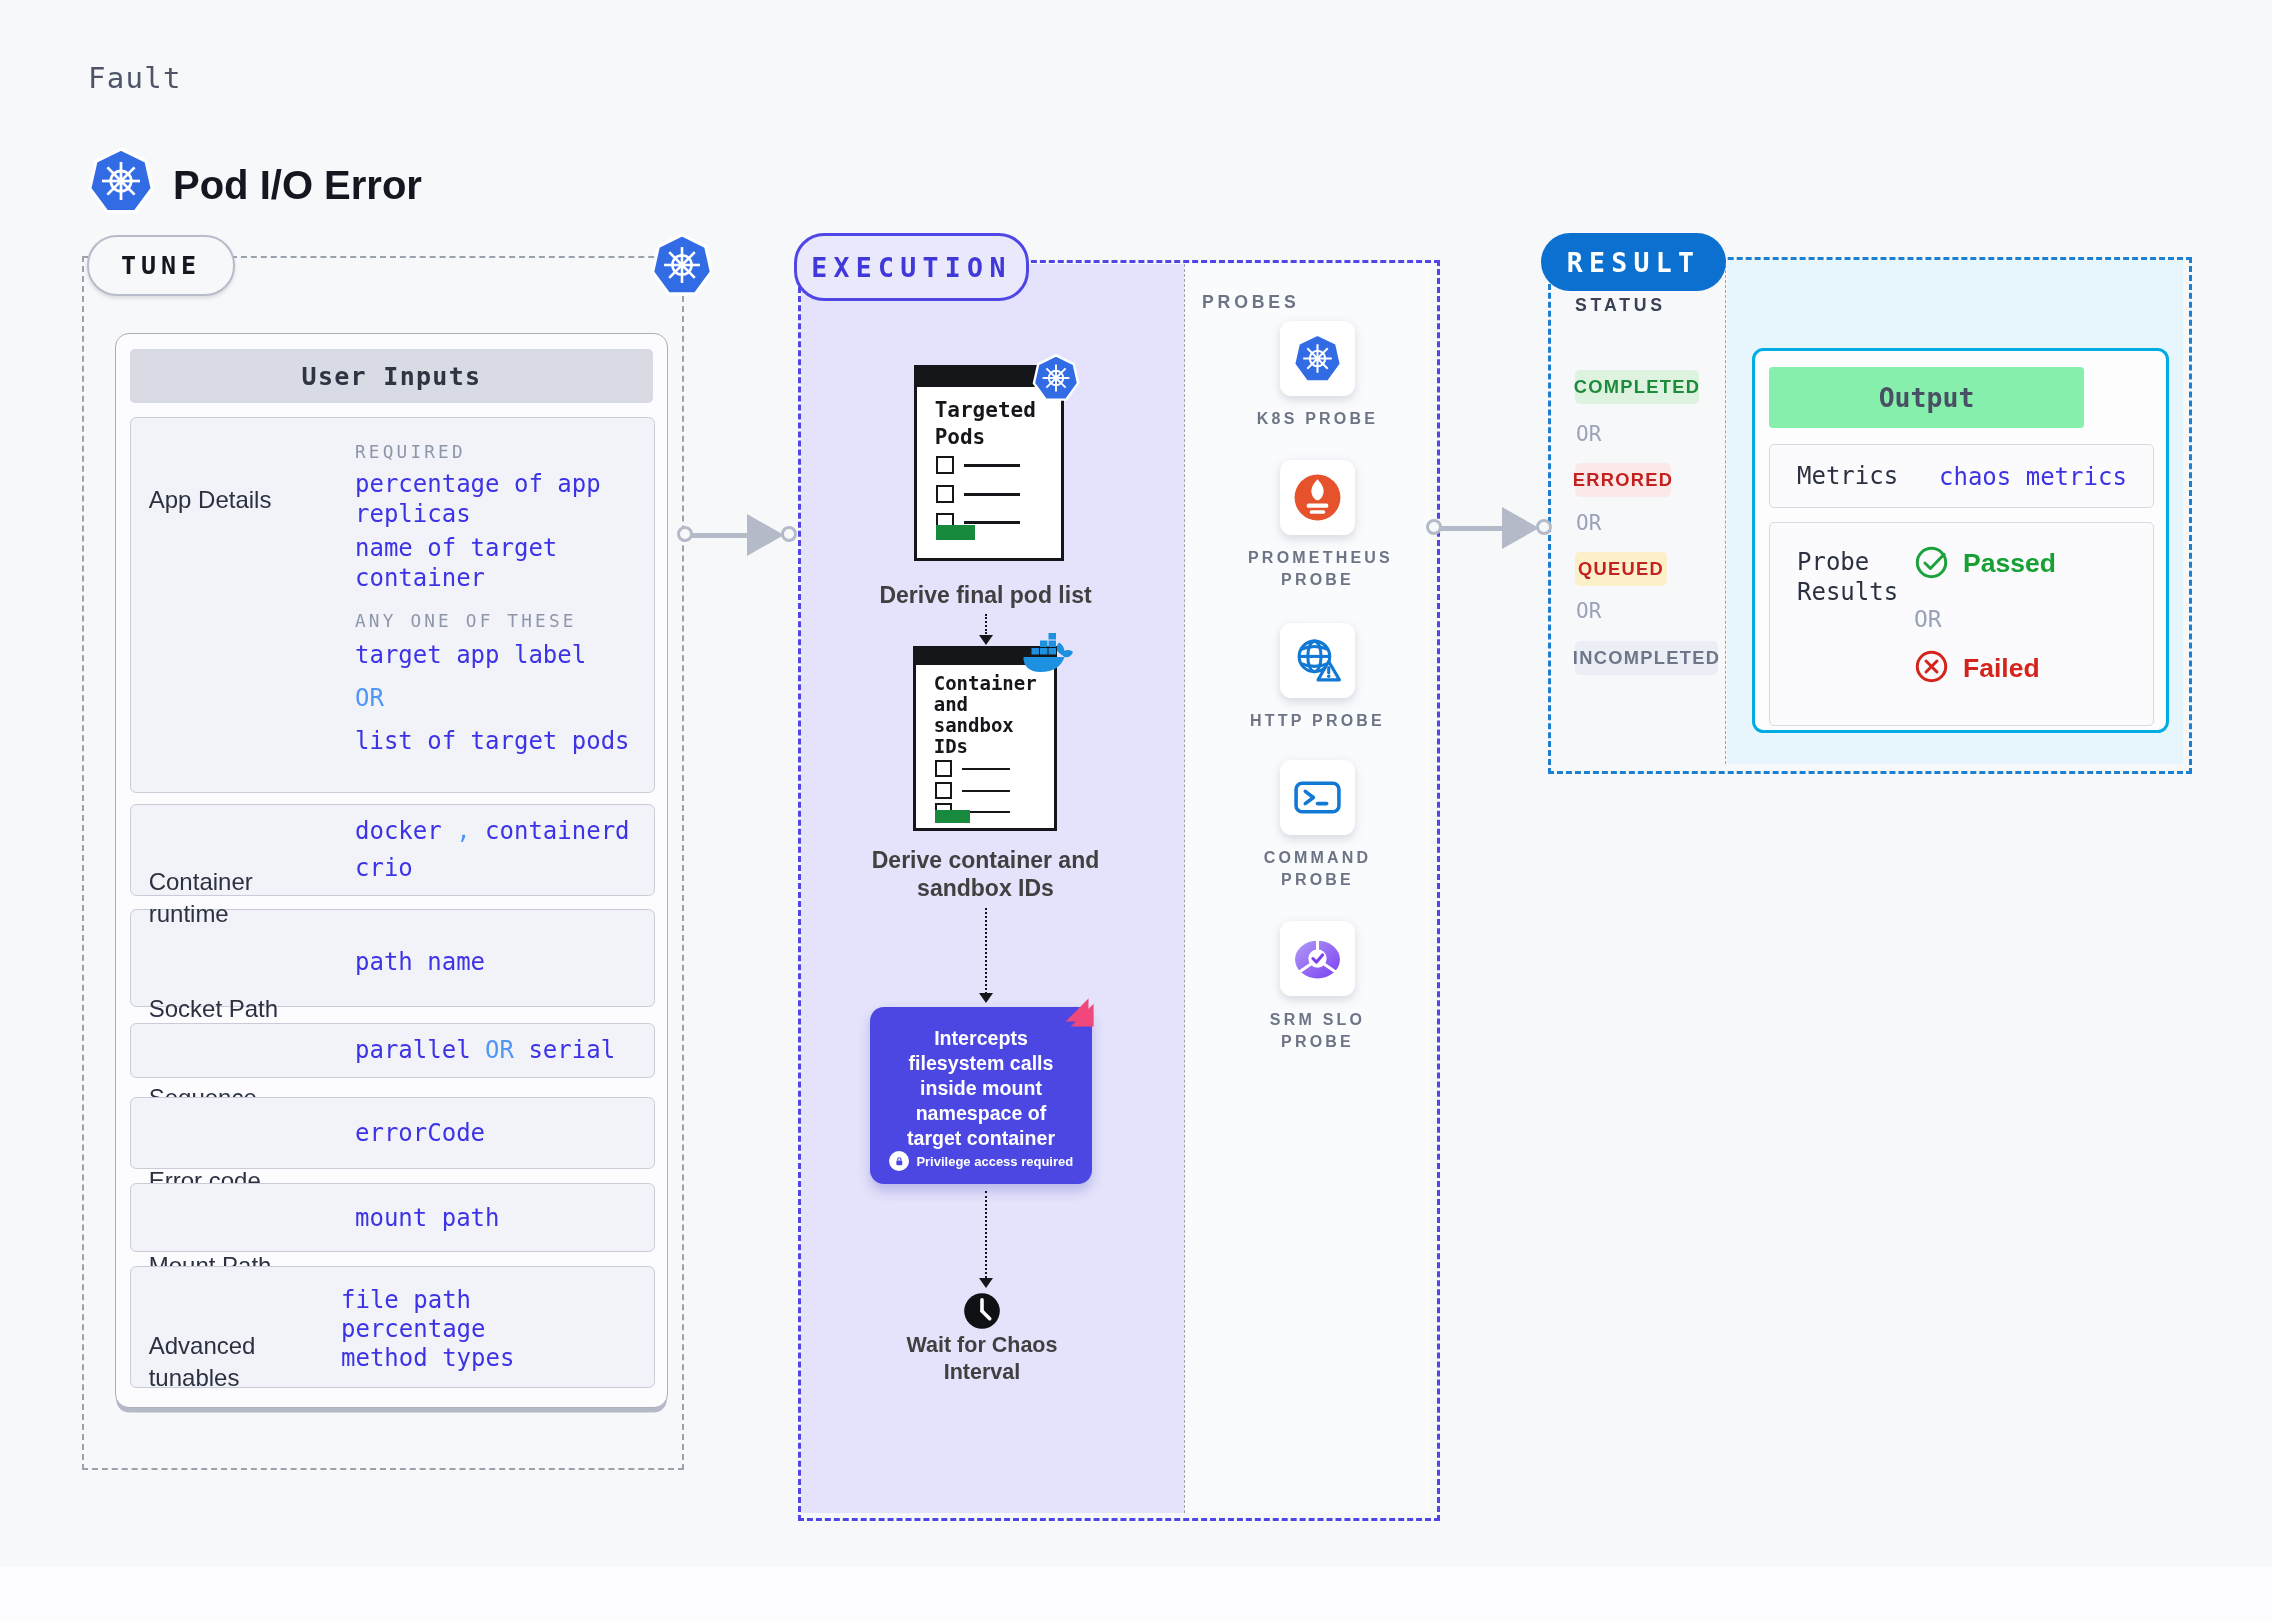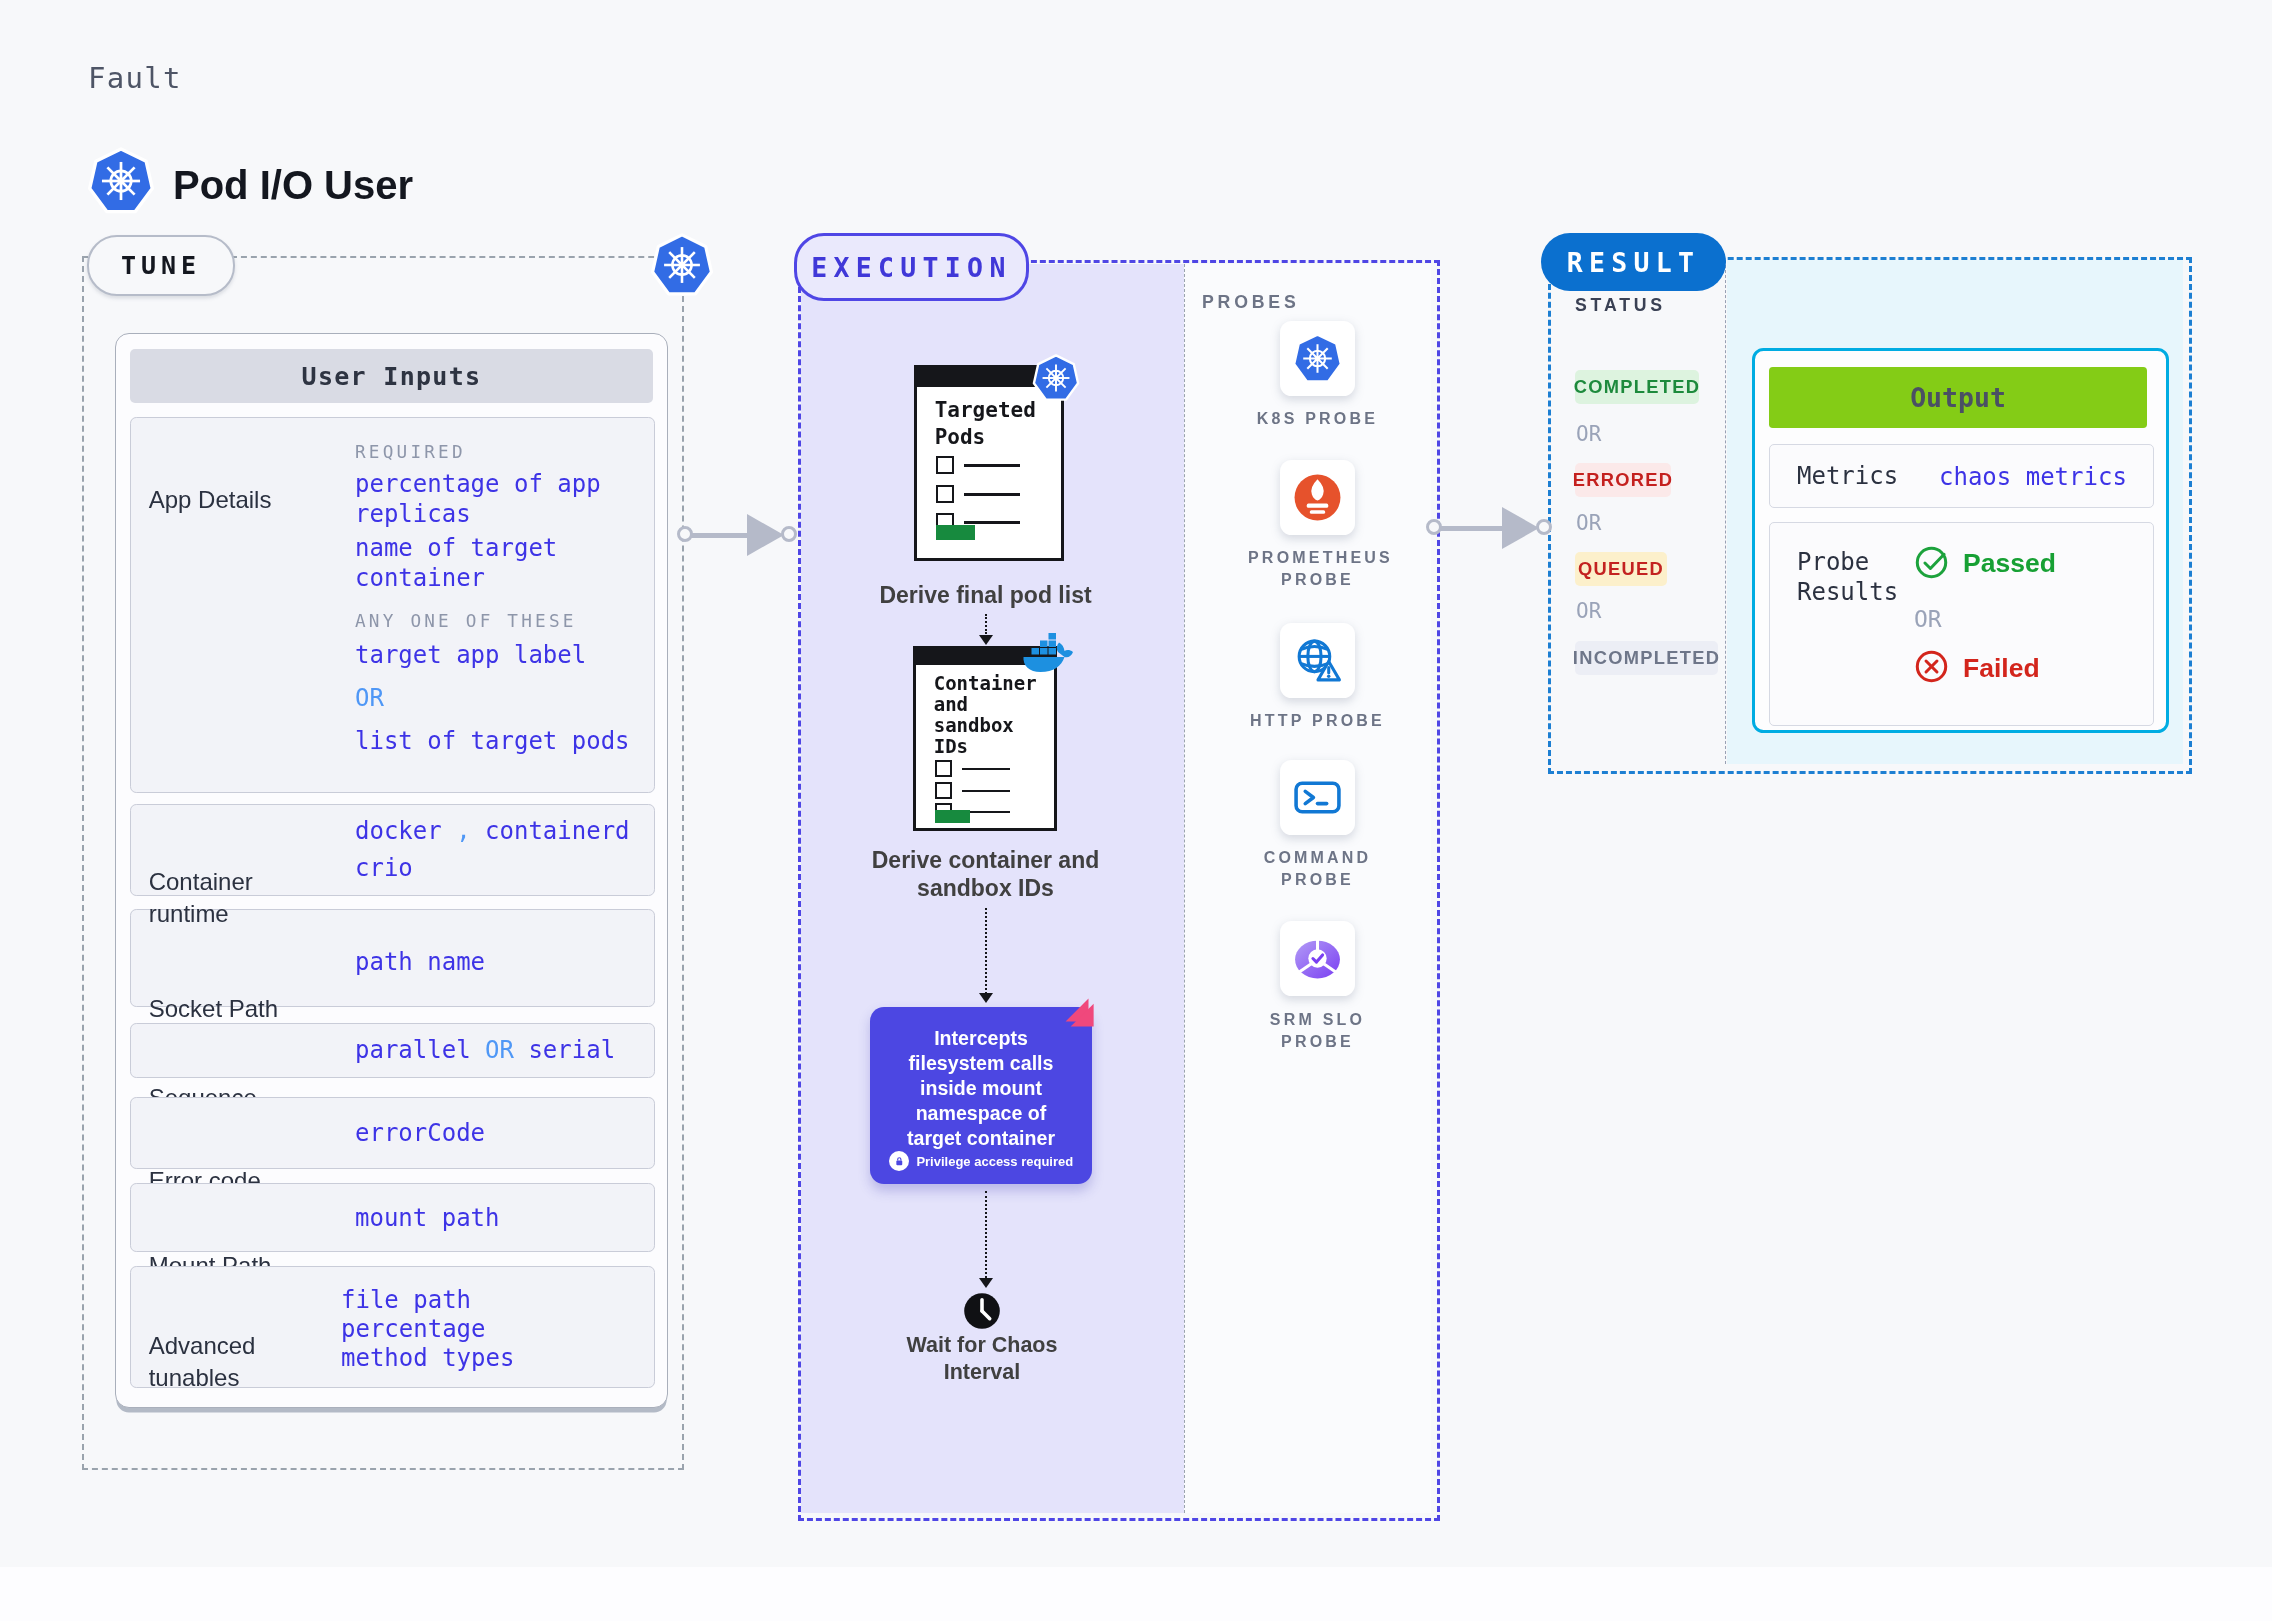--- a/index.html
+++ b/index.html
@@ -112,21 +112,21 @@
            justify-content:center; font-size:18.3px; font-weight:bold; letter-spacing:1.3px; z-index:3; }
   .badge-completed   { top:370px;  width:124px; background:#ddf3df; color:#1d8a3c; }
   .badge-errored     { top:463px;  width:96px; background:#fbe9e9; color:#c4201e; }
   .badge-queued      { top:552px;  width:92px; background:#fcf0cb; color:#c32220; }
   .badge-incompleted { top:641px; width:143px; background:#eceef5; color:#6e7689; }
   .status-or { position:absolute; left:1576px; font-size:21px; color:#9aa3b8; z-index:3;
                font-family:"DejaVu Sans Mono","Liberation Mono",monospace; }
 
   .output-card { left:1752px; top:348px; width:411px; height:379px; background:#fdfdfe;
                  border:3.2px solid #00ace2; border-radius:11.4px; z-index:3; }
-  .output-header { position:absolute; left:14px; top:16px; width:378px; height:61px; background:#84cc16;
+  .output-header { position:absolute; left:14px; top:16px; width:315px; height:61px; background:#86efac;
                    border-radius:3.8px; display:flex; align-items:center; justify-content:center;
                    font-size:26.5px; font-weight:600; color:#4a5064; }
   .out-row { position:absolute; left:14px; width:383px; background:#fbfbfd; border:1.3px solid #d6d9e3;
              border-radius:5px; }
   .out-metrics { top:93px; height:62px; }
   .out-probe   { top:171px; height:202px; }
   .out-label { position:absolute; left:27px; font-size:24px; color:#2b3140; line-height:30px;
                font-family:"DejaVu Sans Mono","Liberation Mono",monospace; }
   .out-value { position:absolute; left:169px; font-size:24px; color:#3d33e6;
                font-family:"DejaVu Sans Mono","Liberation Mono",monospace; }
@@ -233,21 +233,21 @@
   </defs>
 </svg>
 
 <div class="scene">
   <div class="abs bottom-strip"></div>
 
   <div class="abs kicker">Fault</div>
   <svg class="abs hdr-k8s" viewBox="0 0 108 108" width="68" height="68">
       <use href="#sym-k8s"></use>
     </svg>
-  <div class="abs page-title">Pod I/O User</div>
+  <div class="abs page-title">Pod I/O Error</div>
 
   <div class="abs tune-box"></div>
   <div class="abs pill tune-pill">
     <span>TUNE</span>
   </div>
   <svg class="abs tune-k8s" viewBox="0 0 102 102" width="64" height="64">
       <use href="#sym-k8s"></use>
     </svg>
 
   <div class="abs ui-card"></div>

